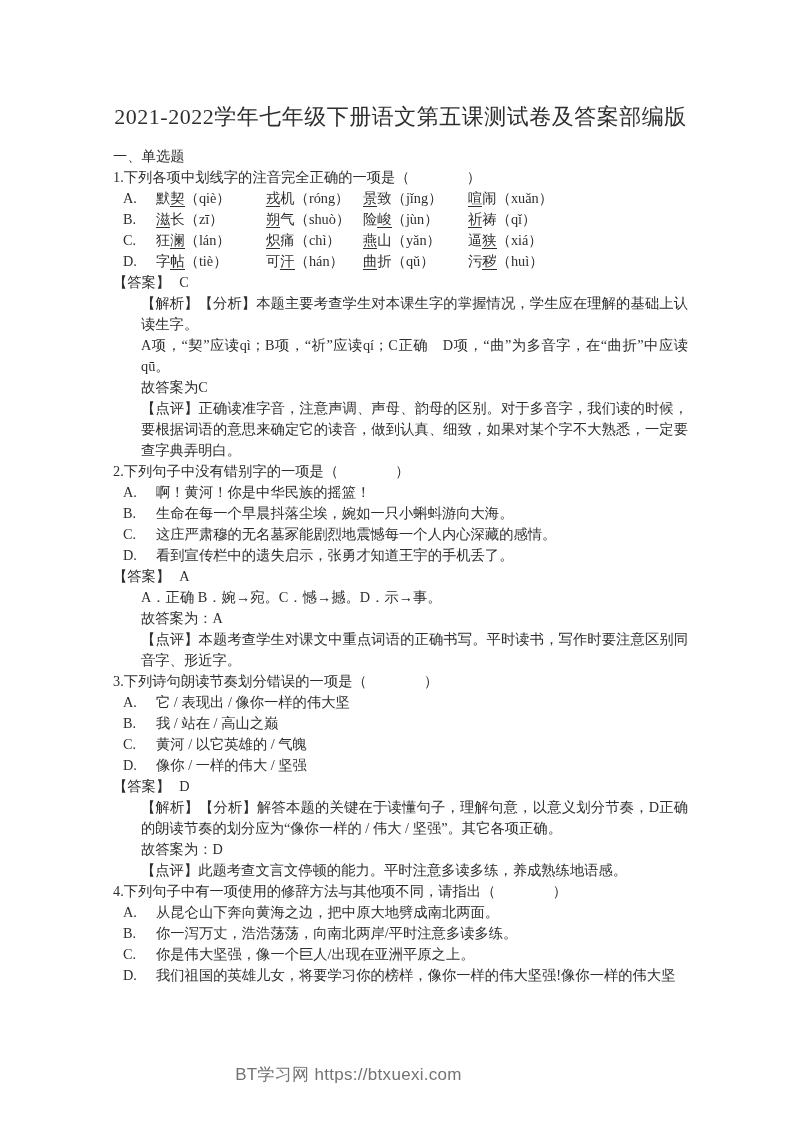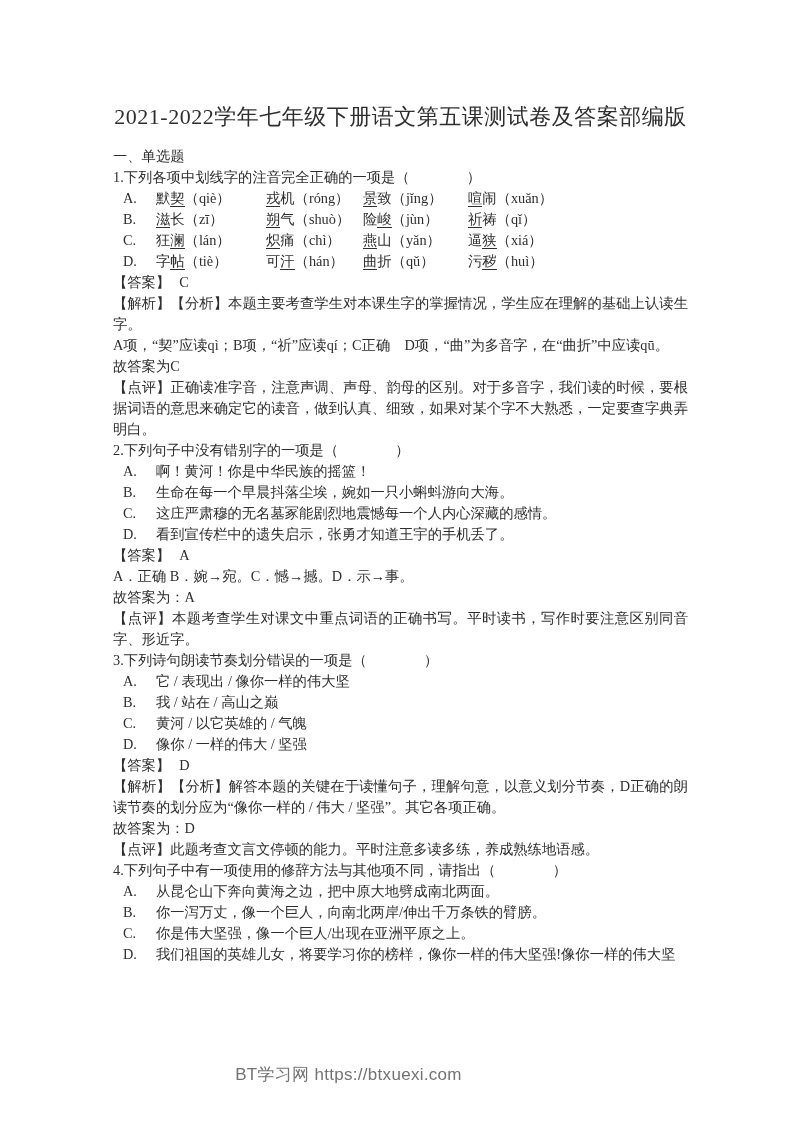--- a/index.html
+++ b/index.html
@@ -10,21 +10,21 @@
     overflow:hidden;
     font-family:"Liberation Serif","DejaVu Serif",serif;
     color:#2e2e2e;
   }
   .content{position:absolute;left:113px;top:104px;width:575px;}
   .doc-title{
     font-size:22px;line-height:26px;font-weight:400;
     text-align:center;margin:0 0 16px 0;letter-spacing:.5px;white-space:nowrap;
   }
   .line{margin:0;line-height:21px;font-size:14.3px;font-weight:400;}
-  .para{text-align:justify;}
+  .para{text-align:justify;margin-left:28px;}
   .opt-row,.grid-row{padding-left:10px;display:flex;}
   .opt-label{flex:0 0 33px;}
   .opt-text{flex:1;}
   .grid-cell{white-space:nowrap;}
   .c1{flex:0 0 110px;}
   .c2{flex:0 0 97px;}
   .c3{flex:0 0 105px;}
   .c4{flex:1;}
   .u{border-bottom:1px solid #2e2e2e;}
   .answer-value{margin-left:9px;}
@@ -119,21 +119,21 @@
         <p class="line para">【解析】【分析】解答本题的关键在于读懂句子，理解句意，以意义划分节奏，D正确的朗读节奏的划分应为“像你一样的 / 伟大 / 坚强”。其它各项正确。</p>
         <p class="line para">故答案为：D</p>
         <p class="line para">【点评】此题考查文言文停顿的能力。平时注意多读多练，养成熟练地语感。</p>
         <p class="line stem">4.下列句子中有一项使用的修辞方法与其他项不同，请指出（　　　　）</p>
         <p class="line opt-row">
           <span class="opt-label">A.</span>
           <span class="opt-text">从昆仑山下奔向黄海之边，把中原大地劈成南北两面。</span>
         </p>
         <p class="line opt-row">
           <span class="opt-label">B.</span>
-          <span class="opt-text">你一泻万丈，像一个巨人，向南北两岸/伸出千万条铁的臂膀。</span>
+          <span class="opt-text">你一泻万丈，浩浩荡荡，向南北两岸/平时注意多读多练。</span>
         </p>
         <p class="line opt-row">
           <span class="opt-label">C.</span>
           <span class="opt-text">你是伟大坚强，像一个巨人/出现在亚洲平原之上。</span>
         </p>
         <p class="line opt-row">
           <span class="opt-label">D.</span>
           <span class="opt-text">我们祖国的英雄儿女，将要学习你的榜样，像你一样的伟大坚强!像你一样的伟大坚</span>
         </p>
       </div>

